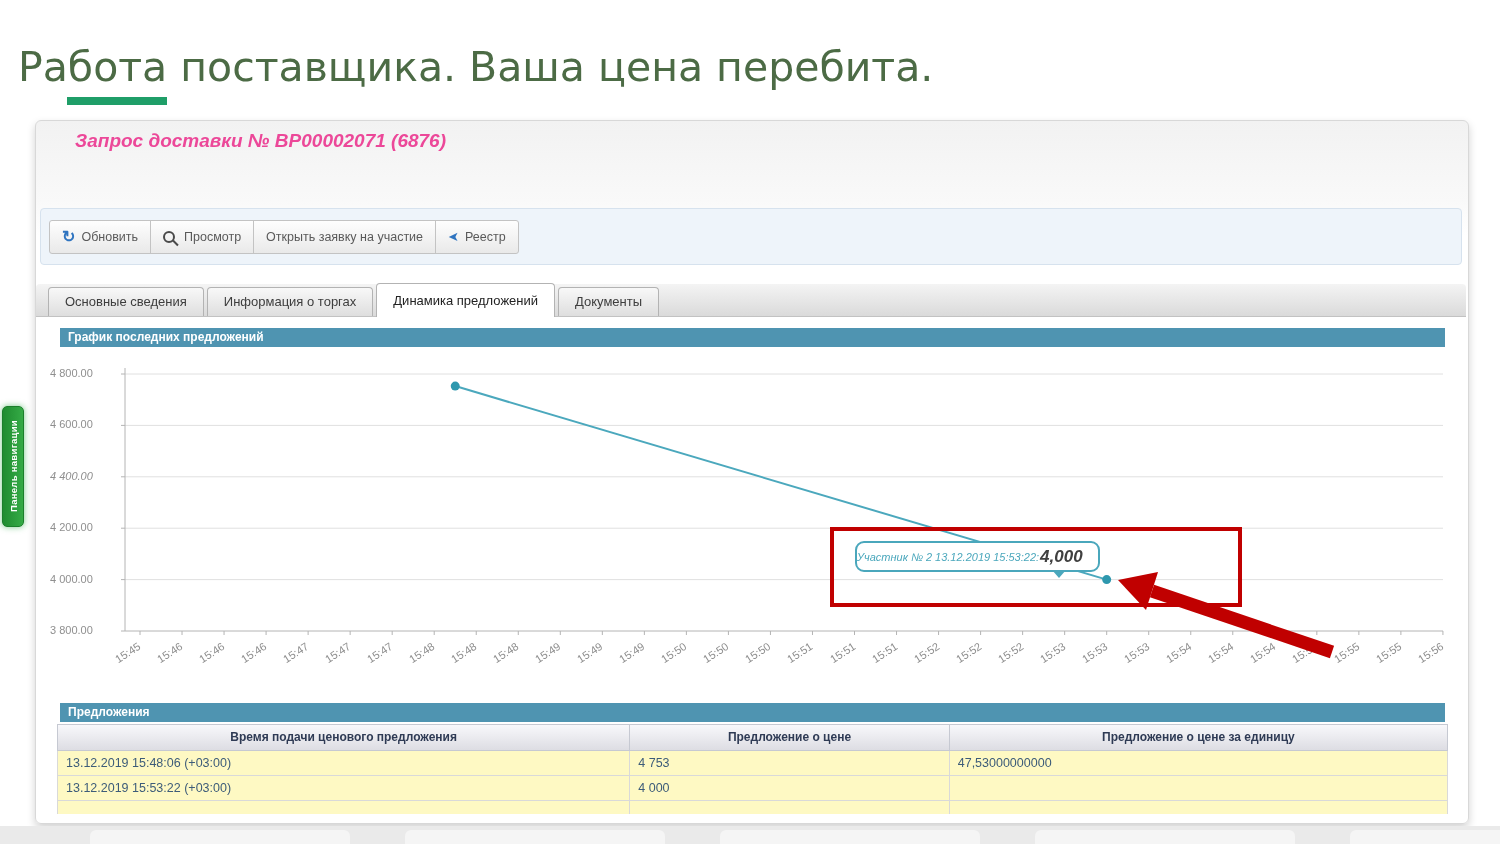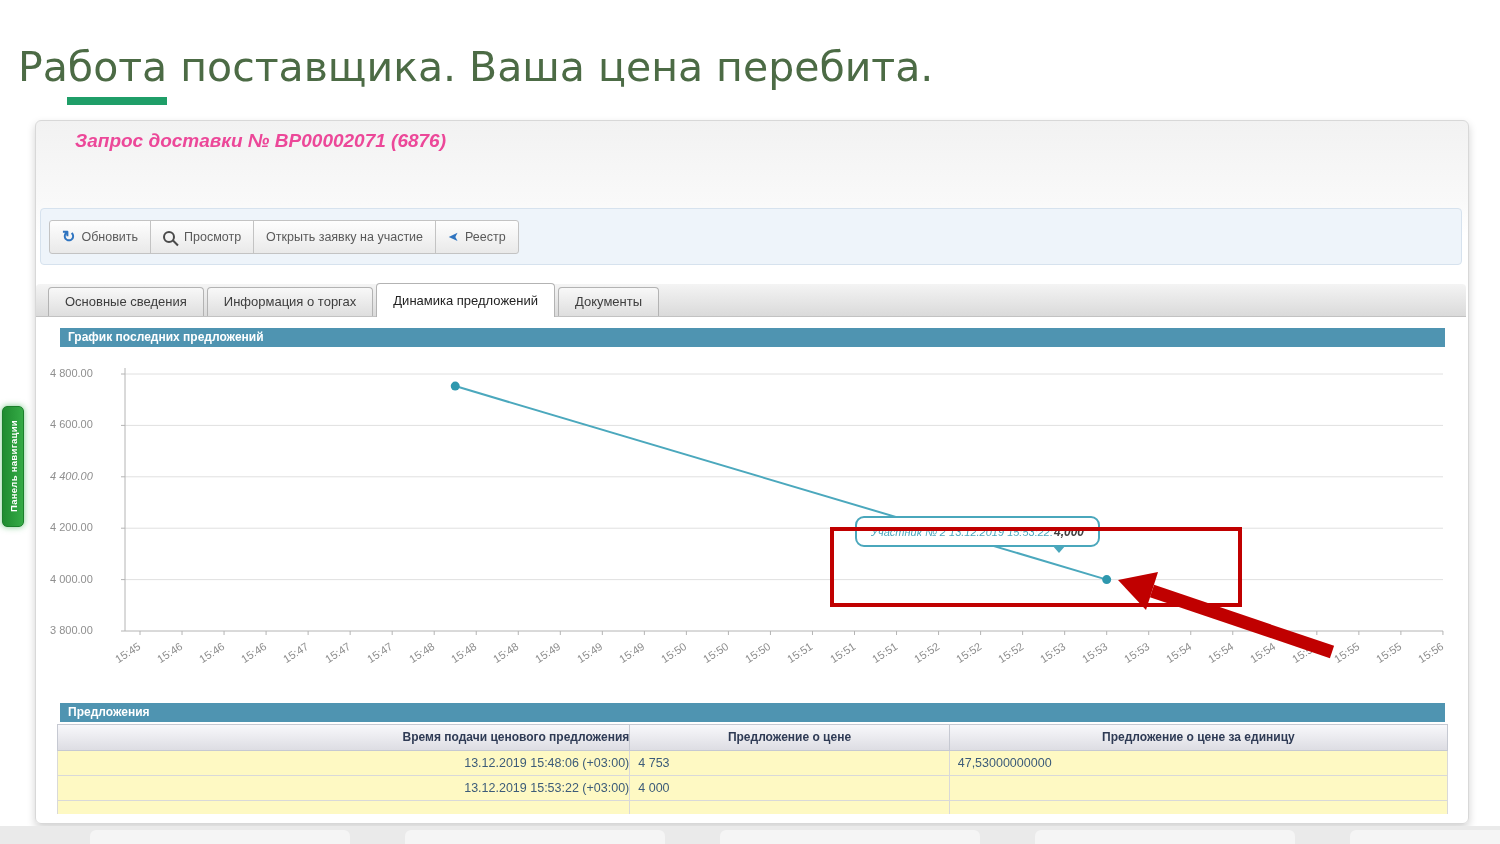--- a/index.html
+++ b/index.html
@@ -85,32 +85,32 @@
     position:absolute; left:50px; width:68px; text-align:left;
     font-size:11px; color:#8f8f8f; white-space:nowrap; z-index:2;
   }
   .x-axis-label {
     position:absolute; width:58px; text-align:right; font-size:11px; color:#8f8f8f;
     transform:rotate(-33deg); transform-origin:100% 0; white-space:nowrap; z-index:2;
   }
 
   
   .chart-tooltip {
-    position:absolute; left:855px; top:516px; width:245px; height:31px;
+    position:absolute; left:855px; top:541px; width:245px; height:31px;
     background:#ffffff; border:2px solid #4aa7bc; border-radius:9px;
-    display:flex; align-items:center; justify-content:center; gap:1px;
+    display:flex; align-items:center; gap:1px;
     box-sizing:border-box; z-index:4;
   }
   .chart-tooltip::after {
     content:""; position:absolute; left:195px; bottom:-8px;
     border-left:7px solid transparent; border-right:7px solid transparent;
     border-top:8px solid #4aa7bc;
   }
   .tooltip-label { font-style:italic; font-size:11px; color:#4aa7bc; white-space:nowrap; }
-  .tooltip-value { font-style:italic; font-weight:bold; font-size:12px; color:#404040; }
+  .tooltip-value { font-style:italic; font-weight:bold; font-size:17px; color:#404040; }
 
   
   .annotation-box {
     position:absolute; left:830px; top:527px; width:404px; height:72px;
     border:4px solid #c00000; z-index:5; background:transparent;
   }
   #arrow-svg { position:absolute; left:0; top:0; z-index:6; pointer-events:none; }
 
   
   .offers-table { position:absolute; left:57px; top:724px; width:1391px; z-index:2; }
@@ -126,21 +126,21 @@
   }
   .t-row {
     display:flex; height:25px; background:#fef9c3; box-sizing:border-box;
     border:1px solid #d9d9d9; border-top:none;
   }
   .t-cell {
     font-size:12.5px; color:#3d5c79; line-height:24px; padding-left:8px;
     border-right:1px solid #d9d9d9; box-sizing:border-box;
     white-space:nowrap; overflow:hidden;
   }
-  .c0 { width:41.2%;text-align:right; } .c1 { width:23%; } .c2 { width:35.8%; border-right:none !important; }
+  .c0 { width:41.2%; } .c1 { width:23%; } .c2 { width:35.8%; border-right:none !important; }
   .t-row.ghost { height:13px; border-bottom:none; }
 
   
   .nav-tab {
     position:absolute; left:2px; top:406px; width:20px; height:119px;
     background:linear-gradient(90deg,#35ab46,#1f8c30);
     border:1px solid #1b7f2b; border-radius:5px;
     box-shadow:0 0 6px rgba(46,170,70,0.65);
     color:#ffffff; font-size:9.5px; font-weight:bold; letter-spacing:0.3px;
     writing-mode:vertical-rl; transform:rotate(180deg);

